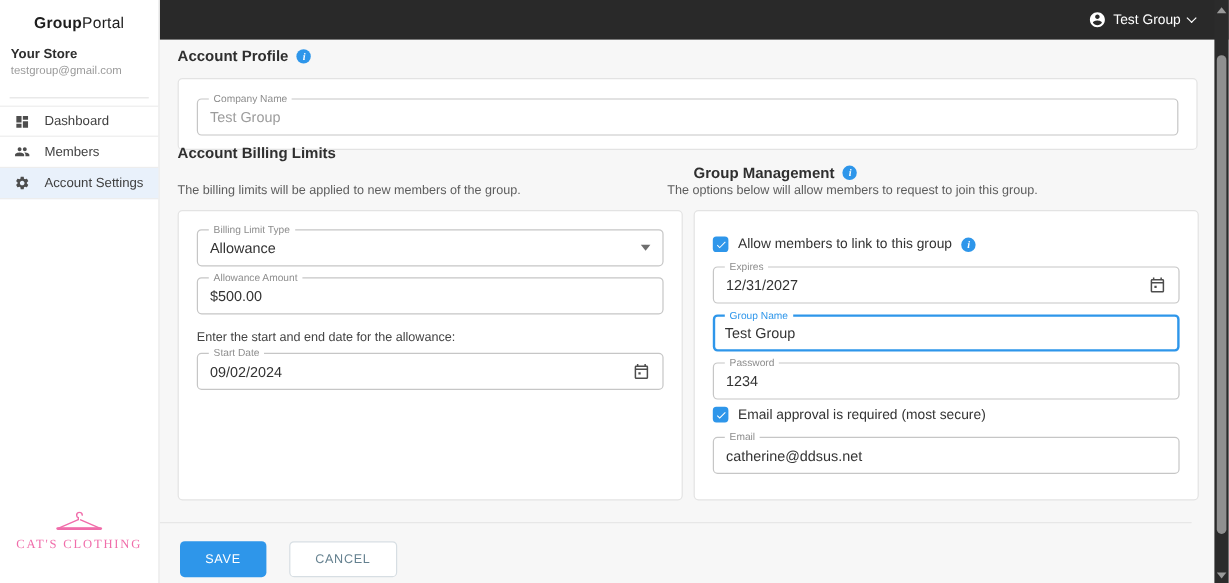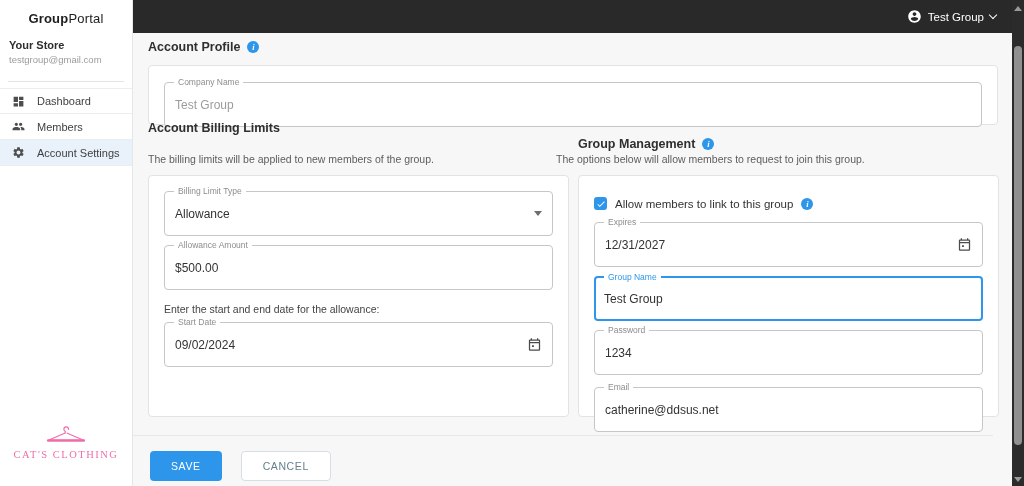--- a/index.html
+++ b/index.html
@@ -75,21 +75,21 @@
     width:12px; height:12px; border-radius:50%; background:#2e96ea; color:#fff;
     display:inline-flex; align-items:center; justify-content:center;
     font-size:8.5px; font-weight:bold; font-family:"Liberation Serif", serif; font-style:italic;
     flex:0 0 auto; cursor:pointer;
   }
 
   .card { position:absolute; background:#fff; border:1px solid #e3e3e3; border-radius:4px; }
 
   
   .field {
-    position:relative; border:1px solid #c6c6c6; border-radius:4px; height:45px;
+    position:relative; border:1px solid #c6c6c6; border-radius:4px; height:31px;
     background:#fff; display:flex; align-items:center; padding:0 10px;
   }
   .flabel {
     position:absolute; top:-6px; left:9px; background:#fff; padding:0 4px;
     font-size:8.5px; color:#8d8d8d; line-height:1.2; white-space:nowrap;
   }
   .fvalue {
     border:none; outline:none; background:transparent; flex:1; min-width:0;
     font-family:"Liberation Sans", sans-serif; font-size:12px; color:#333; padding:0;
   }
@@ -264,20 +264,28 @@
     <div class="field focused mt9">
       <span class="flabel">Group Name</span>
       <input class="fvalue" value="Test Group" style="">
     </div>
 
     <div class="field mt9">
       <span class="flabel">Password</span>
       <input class="fvalue" value="1234" style="">
     </div>
 
+    <div class="cb-row mt14">
+      <span class="cb">
+        <svg viewBox="0 0 24 24">
+            <path d="M9 16.17L4.83 12l-1.42 1.41L9 19 21 7l-1.41-1.41z"></path>
+          </svg>
+      </span>
+      <span class="cb-label">Email approval is required (most secure)</span>
+    </div>
 
     <div class="field mt12">
       <span class="flabel">Email</span>
       <input class="fvalue" value="catherine@ddsus.net" style="">
     </div>
   </div>
 
   <div class="divider"></div>
 
   <div class="actions">

